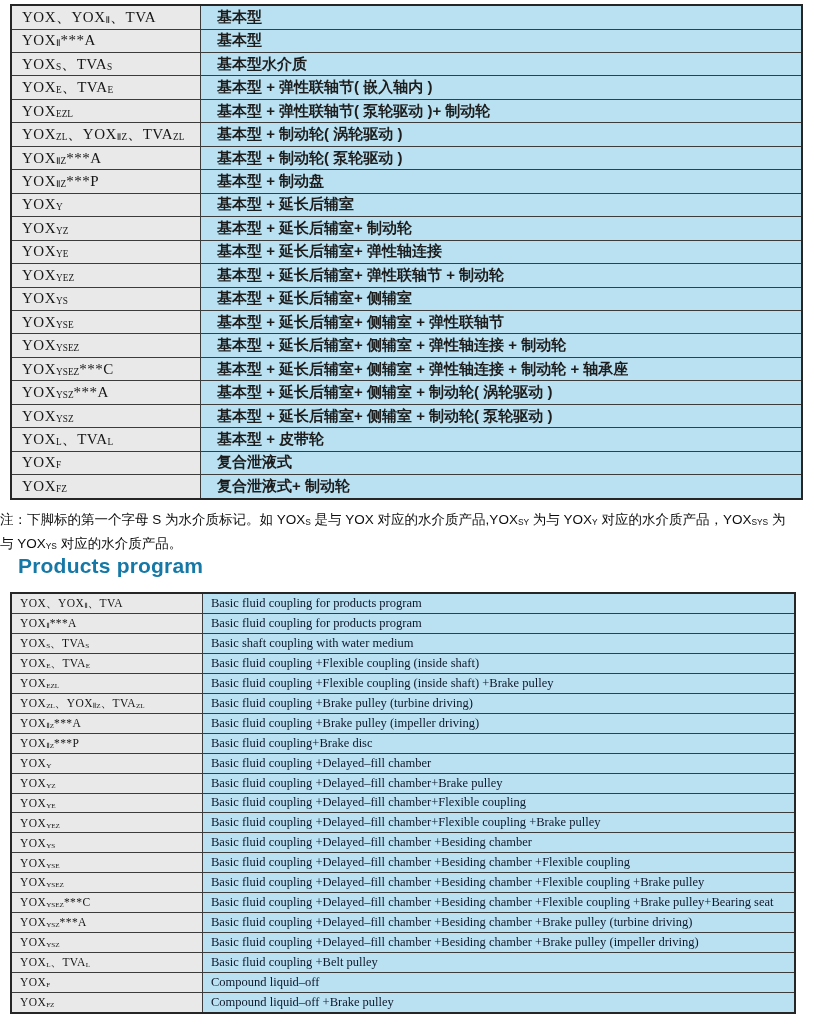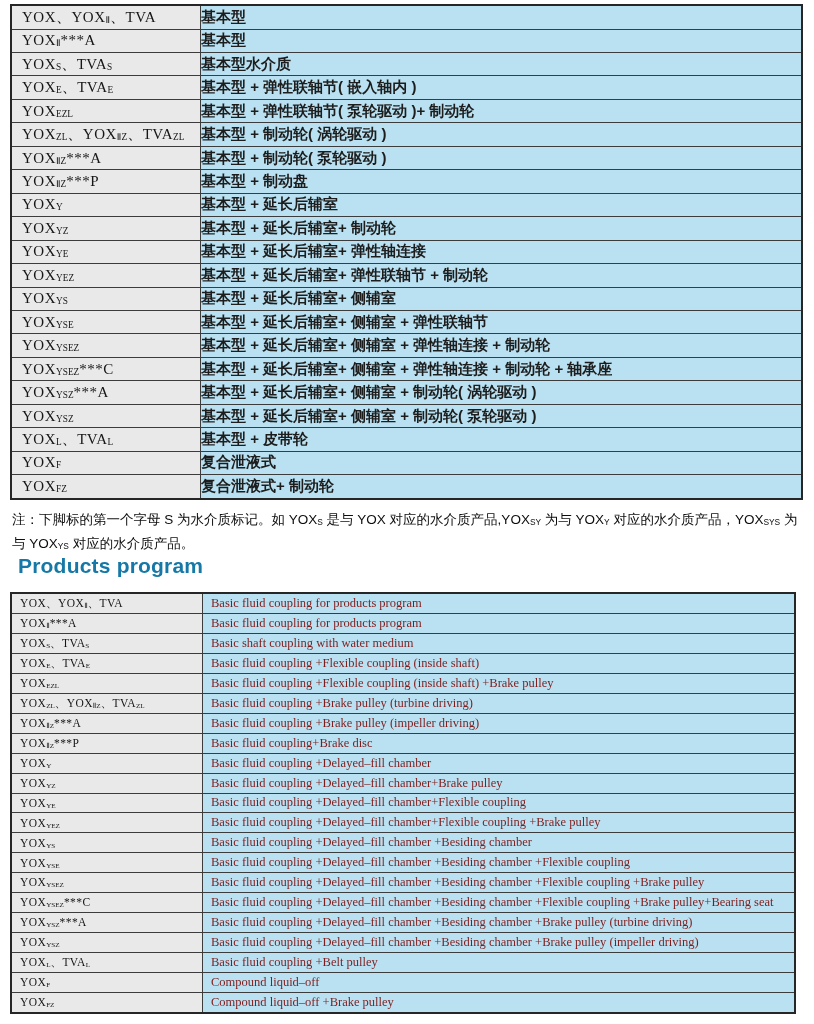--- a/index.html
+++ b/index.html
@@ -16,37 +16,37 @@
   
   .tbl-cn{left:10px;top:4px;width:793px;height:496px;}
   .tbl-cn td.model{
     width:174px;background:var(--model_bg,#e9e9e9);
     font-family:"Liberation Serif", serif;font-size:15px;color:#161616;
     padding:0 4px 0 10px;letter-spacing:.5px;
   }
   .tbl-cn td.desc{
     background:var(--desc_bg,#b9e1f1);
     font-family:"Liberation Sans", sans-serif;font-weight:bold;
-    font-size:15px;color:#1d1d1d;padding:0 4px 0 0;
+    font-size:15px;color:#1d1d1d;padding:0 4px 0 16px;
   }
   
   .tbl-en{left:10px;top:592px;width:786px;height:422px;}
   .tbl-en td.model{
     width:178px;background:var(--model_bg,#e9e9e9);
     font-family:"Liberation Serif", serif;font-size:11.5px;color:#161616;
     padding:0 4px 0 8px;letter-spacing:.4px;
   }
   .tbl-en td.desc{
     background:var(--desc_bg,#b9e1f1);
-    font-family:"Liberation Serif", serif;font-size:12.5px;color:#7f1d1d;
+    font-family:"Liberation Serif", serif;font-size:12.5px;color:#0f172a;
     padding:0 8px 0 8px;
   }
   sub{font-size:.62em;vertical-align:-0.08em;letter-spacing:0;}
   .note{
-    position:absolute;left:12px;top:509px;width:792px;margin:0;
+    position:absolute;left:0;top:509px;width:792px;margin:0;
     font-size:13.5px;line-height:22px;color:#0d0d0d;
   }
   .heading{
     position:absolute;left:18px;top:554px;margin:0;
     font-size:21px;font-weight:bold;letter-spacing:.2px;
     color:var(--heading,#1578a6);
   }
 </style>
 </head>
 <body>

